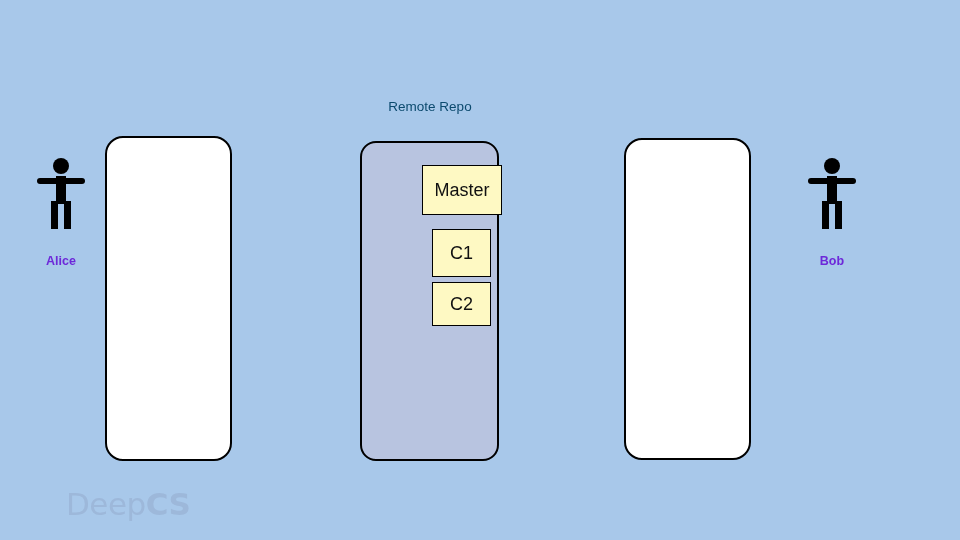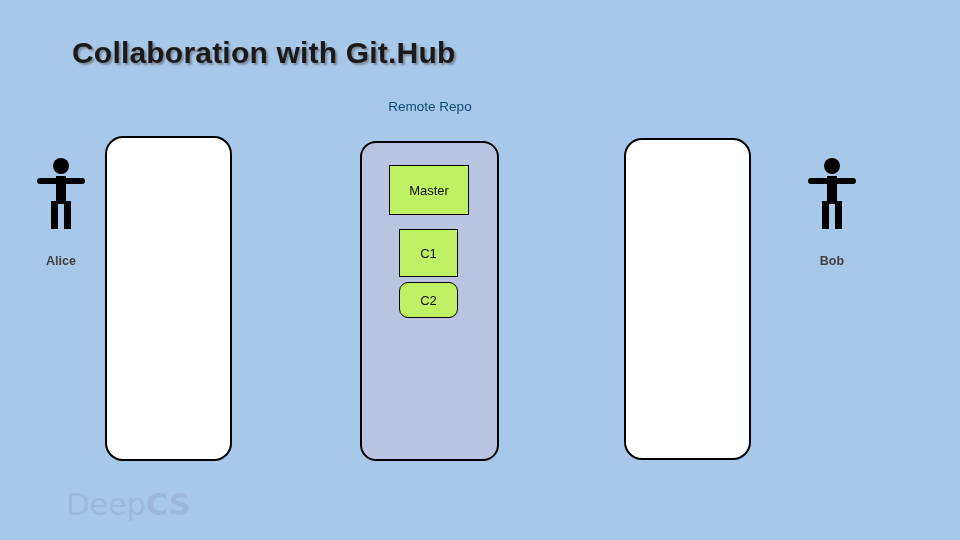--- a/index.html
+++ b/index.html
@@ -64,62 +64,62 @@
   }
   .panel-bob {
     left: 624px;
     top: 138px;
     width: 127px;
     height: 322px;
   }
   
   .box {
     position: absolute;
-    background: #bef264;
+    background: #fef9c3;
     border: 1.5px solid #000000;
     box-sizing: border-box;
     display: flex;
     align-items: center;
     justify-content: center;
-    font-size: 13px;
+    font-size: 18px;
     color: #111;
+    margin-left: 33px;
   }
   .box-master {
     left: 389px;
     top: 165px;
     width: 80px;
     height: 50px;
   }
   .box-c1 {
     left: 399px;
     top: 229px;
     width: 59px;
     height: 48px;
   }
   .box-c2 {
     left: 399px;
     top: 282px;
     width: 59px;
-    height: 36px;
-    border-radius: 9px;
+    height: 44px;
   }
   
   .person {
     position: absolute;
     width: 60px;
     height: 80px;
   }
   .person-alice { left: 31px; top: 155px; }
   .person-bob   { left: 802px; top: 155px; }
   .person-name {
     position: absolute;
     width: 90px;
     text-align: center;
     font-size: 12.5px;
-    color: #404040;
+    color: #6d28d9;
     font-weight: bold;
   }
   .name-alice { left: 16px; top: 254px; }
   .name-bob   { left: 787px; top: 254px; }
   
   .logo {
     position: absolute;
     left: 66px;
     top: 489px;
     font-size: 31px;
@@ -130,21 +130,20 @@
     white-space: nowrap;
   }
   .logo .deep { font-weight: normal; }
   .logo .cs { font-weight: bold; }
 </style>
 </head>
 <body>
 
 <div class="slide">
 
-  <div class="title">Collaboration with Git.Hub</div>
 
   <div class="remote-label">Remote Repo</div>
 
   <div class="panel panel-alice"></div>
 
   <div class="panel panel-remote"></div>
 
   <div class="panel panel-bob"></div>
 
   <div class="box box-master">Master</div>

